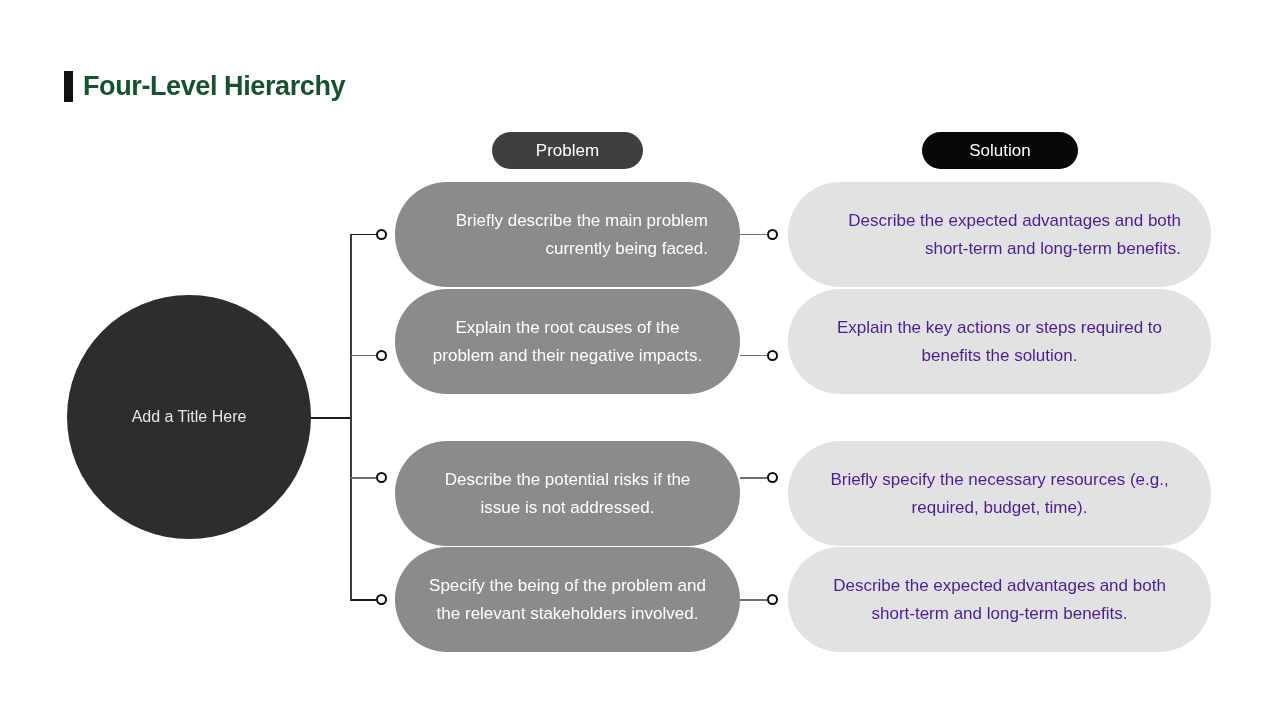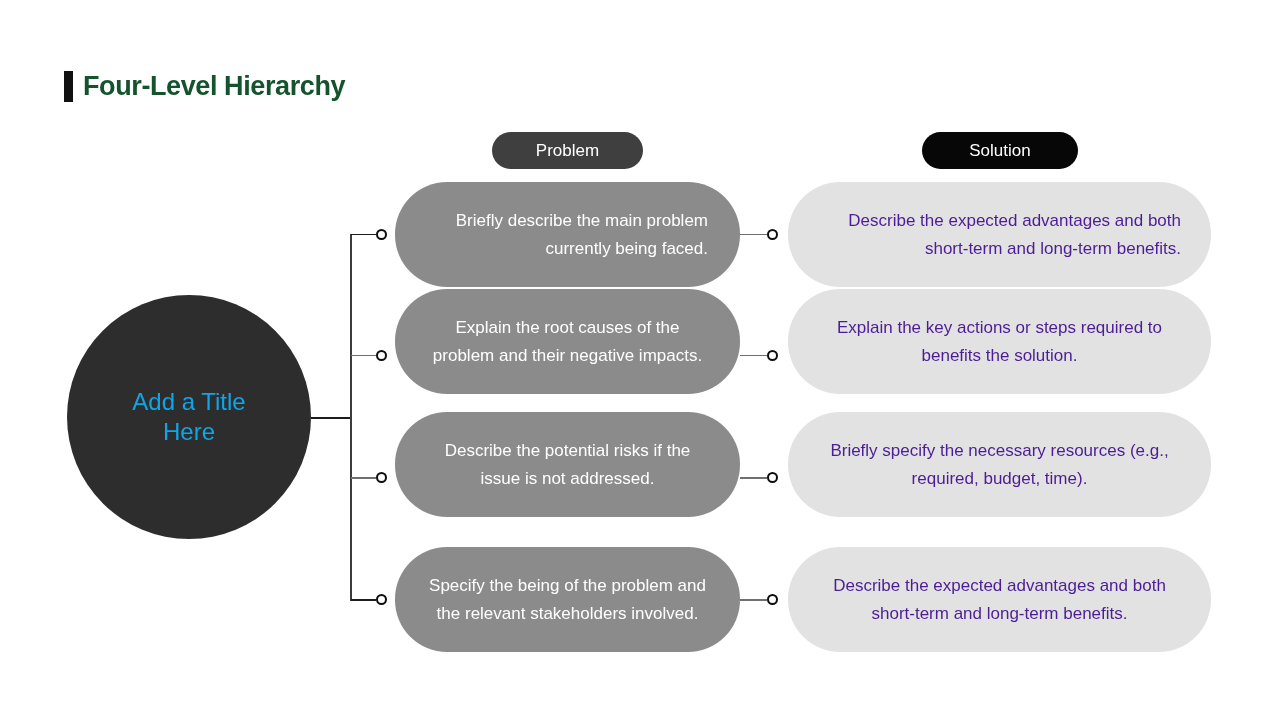--- a/index.html
+++ b/index.html
@@ -25,22 +25,22 @@
 
   
   .center-node {
     position: absolute; left: 67px; top: 295px;
     width: 244px; height: 244px; border-radius: 50%;
     background: #2d2d2d;
     display: flex; align-items: center; justify-content: center;
     text-align: center;
   }
   .center-node .label {
-    width: 150px; color: #0ea5e9;
-    font-size: 24px; line-height: 30px; font-weight: 400;
+    width: 150px; color: #e5e5e5;
+    font-size: 16px; line-height: 30px; font-weight: 400;
   }
 
   
   .pill {
     position: absolute; top: 132px; height: 37px;
     border-radius: 18.5px;
     display: flex; align-items: center; justify-content: center;
     color: #ffffff; font-size: 17px; font-weight: 400;
   }
   .pill.problem { left: 492px; width: 151px; background: #3f3f3f; }
@@ -52,21 +52,21 @@
     display: flex; align-items: center; justify-content: center;
     text-align: center;
   }
   .box .box-text { font-size: 17px; line-height: 28px; font-weight: 400; }
   .box.problem-box { left: 395px; width: 345px; background: #8b8b8b; }
   .box.problem-box .box-text { color: #ffffff; padding: 0 32px; }
   .box.solution-box { left: 788px; width: 423px; background: #e2e2e2; }
   .box.solution-box .box-text { color: #4c1d95; padding: 0 30px; }
   .row-0 { top: 182px; text-align: right; }
   .row-1 { top: 289px; }
-  .row-2 { top: 412px; }
+  .row-2 { top: 441px; }
   .row-3 { top: 547px; }
 
   
   .hline, .vline { position: absolute; }
   .hline { height: 1.5px; }
   .vline { width: 1.5px; }
   .line-dark { background: #1c1c1c; }
   .line-gray { background: #6f6f6f; }
   .node-ring {
     position: absolute; width: 11px; height: 11px;

